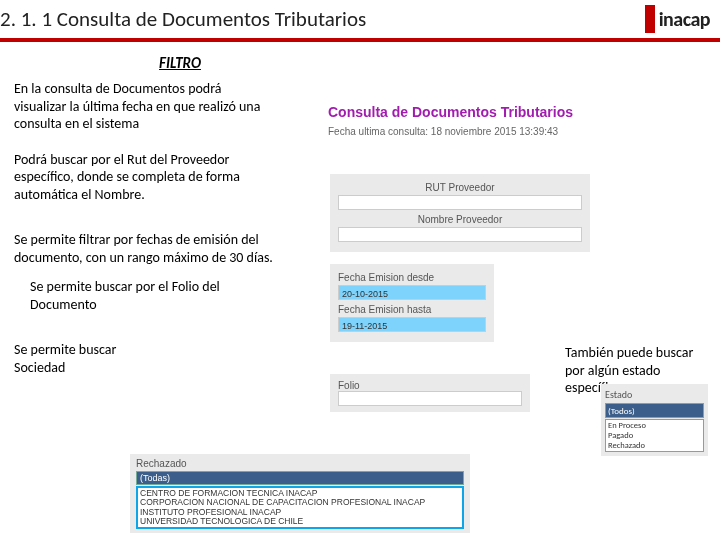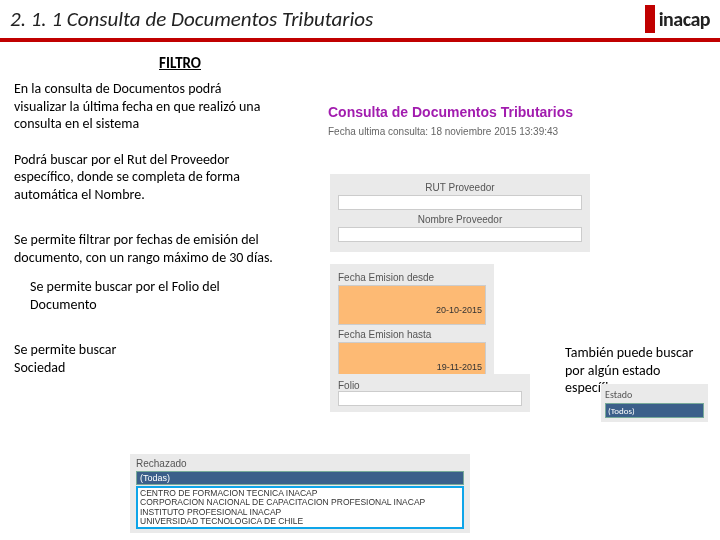--- a/index.html
+++ b/index.html
@@ -1,39 +1,39 @@
 <!DOCTYPE html>
 <html><head>
 <meta charset="utf-8">
 <style>
   * { box-sizing: border-box; margin: 0; padding: 0; }
   body { width: 720px; height: 540px; font-family: Calibri, Arial, sans-serif; background: #fff; position: relative; overflow: hidden; }
   .header { display: flex; align-items: center; height: 42px; border-bottom: 4px solid #c00000; }
-  .header-title { font-size: 21px; padding-left: 10px; color: #222; flex: 1; font-style: italic; }
+  .header-title { font-size: 21px; color: #222; flex: 1; }
   .logo { display: flex; align-items: center; margin-right: 10px; text-align: right; }
   .logo-bar { width: 10px; height: 28px; background: #c00000; margin-right: 4px; }
   .logo-text { font-size: 20px; font-weight: bold; letter-spacing: -0.5px; color: #222; }
-  .filtro { text-align: center; font-weight: bold; text-decoration: underline; font-size: 15px; margin: 12px 0 8px 0; width: 340px; }
+  .filtro { text-align: center; font-weight: bold; text-decoration: underline; font-size: 15px; margin: 12px 0 8px 0; width: 340px; font-style: italic; }
   .content { position: relative; padding: 0 10px; }
   .para { font-size: 14px; line-height: 1.25; margin: 8px 0 12px 4px; width: 260px; }
   .para2 { margin-top: 18px; }
   .para3 { margin-top: 28px; }
   .para4 { margin-top: 2px; margin-left: 20px; width: 200px; }
   .para5 { margin-top: 28px; margin-left: 4px; width: 140px; }
   .side-para { position: absolute; right: 10px; top: 290px; width: 145px; font-size: 14px; line-height: 1.25; }
   .screenshot-box { position: absolute; background: #fff; border: none; font-family: Arial, sans-serif; }
   .sc1 { left: 328px; top: 50px; width: 310px; }
   .sc1-title { font-size: 14px; font-weight: bold; color: #a21caf; margin-bottom: 6px; }
   .sc1-sub { font-size: 10px; color: #666; }
   .sc2 { left: 330px; top: 120px; width: 260px; background: #eaeaea; padding: 6px 8px; }
   .sc2-label { font-size: 10px; color: #555; margin: 2px 0; text-align: center; }
   .sc2-input { height: 15px; background: #fff; border: 1px solid #ccc; margin-bottom: 4px; }
   .sc3 { left: 330px; top: 210px; width: 164px; background: #eaeaea; padding: 6px 8px; }
   .sc3-label { font-size: 10px; color: #555; margin: 2px 0; }
-  .sc3-input { height: 15px; background: #fdba74; border: 1px solid #ccc; padding: 19px 3px; font-size: 9px; color: #333; margin-bottom: 4px; text-align: right; }
+  .sc3-input { height: 15px; background: #7dd3fc; border: 1px solid #ccc; padding: 3px 3px; font-size: 9px; color: #333; margin-bottom: 4px; }
   .sc4 { left: 330px; top: 320px; width: 200px; background: #eaeaea; padding: 6px 8px; }
   .sc4-label { font-size: 10px; color: #555; }
   .sc4-input { height: 15px; background: #fff; border: 1px solid #ccc; }
   .sc5 { left: 130px; top: 400px; width: 340px; background: #eaeaea; padding: 4px 6px; }
   .sc5-label { font-size: 10px; color: #555; }
   .sc5-select { background: #3b5f8a; color: #fff; font-size: 9px; padding: 1px 3px; border: 1px solid #7a9; margin-top: 2px; }
   .sc5-list { background: #fff; border: 2px solid #0ea5e9; font-size: 8.5px; color: #333; line-height: 1.1; padding: 1px 2px; margin-top: 1px; }
   .sc6 { position: absolute; right: 12px; top: 330px; width: 107px; background: #eaeaea; padding: 4px 4px; }
   .sc6-label { font-size: 10px; color: #555; }
   .sc6-select { background: #3b5f8a; color: #fff; font-size: 9px; padding: 1px 2px; border: 1px solid #7a9; margin-top: 2px; }
@@ -92,15 +92,20 @@
       <div>CENTRO DE FORMACION TECNICA INACAP</div>
       <div>CORPORACION NACIONAL DE CAPACITACION PROFESIONAL INACAP</div>
       <div>INSTITUTO PROFESIONAL INACAP</div>
       <div>UNIVERSIDAD TECNOLOGICA DE CHILE</div>
     </div>
   </div>
 
   <div class="sc6">
     <div class="sc6-label">Estado</div>
     <div class="sc6-select">(Todos)</div>
+    <div class="sc6-list">
+      <div>En Proceso</div>
+      <div>Pagado</div>
+      <div>Rechazado</div>
+    </div>
   </div>
 
 </div>
 
 </body></html>

